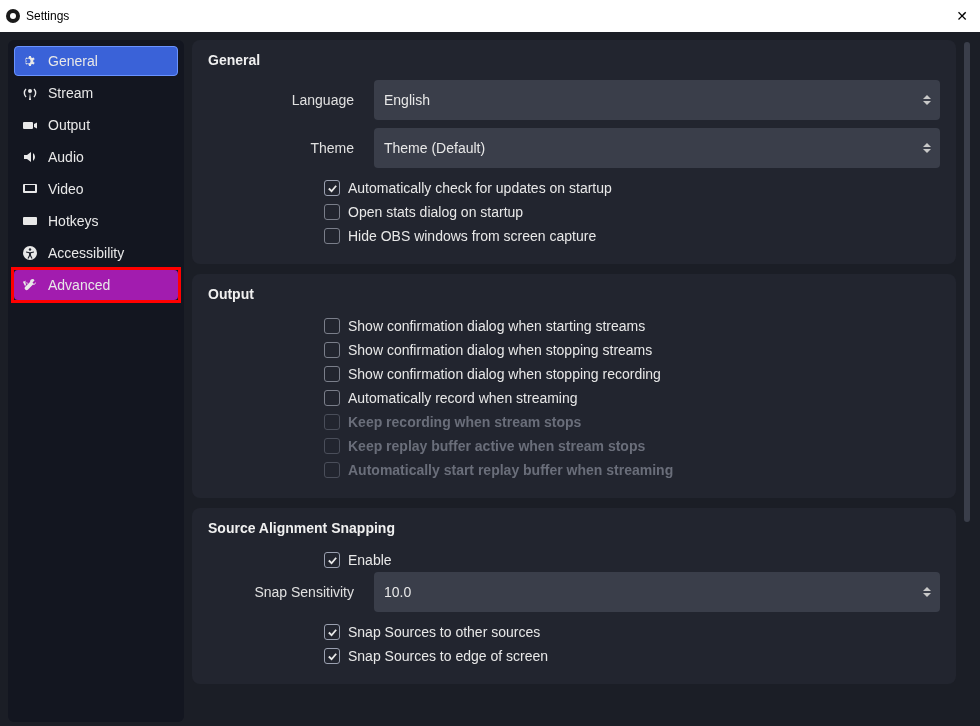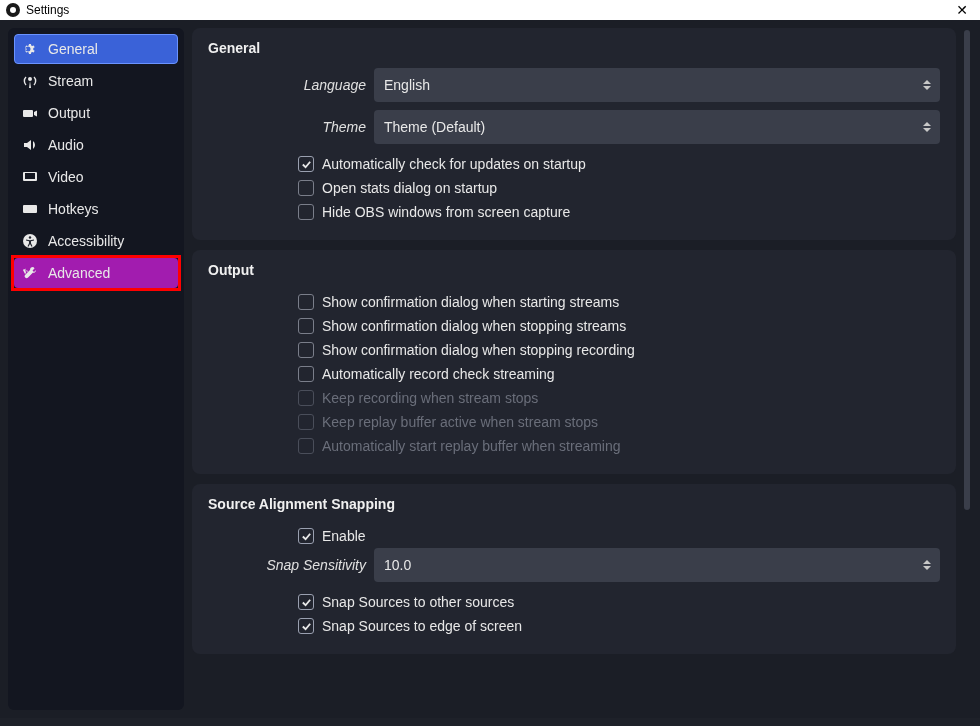--- a/index.html
+++ b/index.html
@@ -6,21 +6,21 @@
     body {
       font-family: "Segoe UI", Arial, sans-serif;
       font-size: 14px;
       background: #1e2129;
       color: #e8e8e8;
       width: 980px;
       height: 726px;
       overflow: hidden;
     }
     .titlebar {
-      height: 20px;
+      height: 32px;
       background: #ffffff;
       color: #000;
       display: flex;
       align-items: center;
       padding: 0 6px;
       font-size: 12px;
       justify-content: space-between;
     }
     .titlebar-left { display: flex; align-items: center; gap: 6px; }
     .titlebar-icon {
@@ -105,39 +105,38 @@
       color: #f0f0f0;
     }
     .form-row {
       display: flex;
       align-items: center;
       margin-bottom: 8px;
     }
     .form-label {
       width: 166px;
       text-align: right;
-      padding-right: 8px;
+      padding-right: 20px;
       color: #e0e0e0;
-      font-style: italic;
     }
     .form-control {
       flex: 1;
     }
     .select {
       background: #3a3e4a;
       border: none;
       border-radius: 4px;
       color: #e8e8e8;
       padding: 6px 28px 6px 10px;
       width: 100%;
       position: relative;
       display: flex;
       align-items: center;
       justify-content: space-between;
-      height: 34px;
+      height: 40px;
     }
     .spinner-arrows {
       position: absolute;
       right: 4px;
       top: 50%;
       transform: translateY(-50%);
       width: 18px;
       display: flex;
       flex-direction: column;
       gap: 2px;
@@ -147,39 +146,39 @@
       width: 0; height: 0;
       border-left: 4px solid transparent;
       border-right: 4px solid transparent;
     }
     .arrow-up { border-bottom: 4px solid #c8c8c8; }
     .arrow-down { border-top: 4px solid #c8c8c8; }
     .checkbox-row {
       display: flex;
       align-items: center;
       gap: 8px;
-      margin-left: 90px;
+      margin-left: 116px;
       padding: 4px 0;
     }
     .checkbox {
       width: 16px; height: 16px;
       border: 1px solid #7a7e8a;
       border-radius: 3px;
       display: flex;
       align-items: center;
       justify-content: center;
       flex-shrink: 0;
     }
     .checkbox.checked {
       border-color: #9aa0b0;
     }
     .checkbox.checked svg { display: block; }
     .checkbox svg { display: none; width: 11px; height: 11px; }
     .checkbox svg path { stroke: #e8e8e8; stroke-width: 2; fill: none; }
-    .checkbox-row.disabled { color: #6a6e7a; }
+    .checkbox-row.disabled { color: #6a6e7a; font-weight: bold; }
     .checkbox-row.disabled .checkbox { border-color: #4a4e5a; }
     .scrollbar {
       width: 10px;
       background: transparent;
       position: relative;
       margin: 2px 0;
     }
     .scrollbar-thumb {
       position: absolute;
       top: 0;
@@ -339,21 +338,21 @@
         <div class="checkbox-row">
           <span class="checkbox"></span>
           <span>Show confirmation dialog when stopping streams</span>
         </div>
         <div class="checkbox-row">
           <span class="checkbox"></span>
           <span>Show confirmation dialog when stopping recording</span>
         </div>
         <div class="checkbox-row">
           <span class="checkbox"></span>
-          <span>Automatically record check streaming</span>
+          <span>Automatically record when streaming</span>
         </div>
         <div class="checkbox-row disabled">
           <span class="checkbox"></span>
           <span>Keep recording when stream stops</span>
         </div>
         <div class="checkbox-row disabled">
           <span class="checkbox"></span>
           <span>Keep replay buffer active when stream stops</span>
         </div>
         <div class="checkbox-row disabled">

